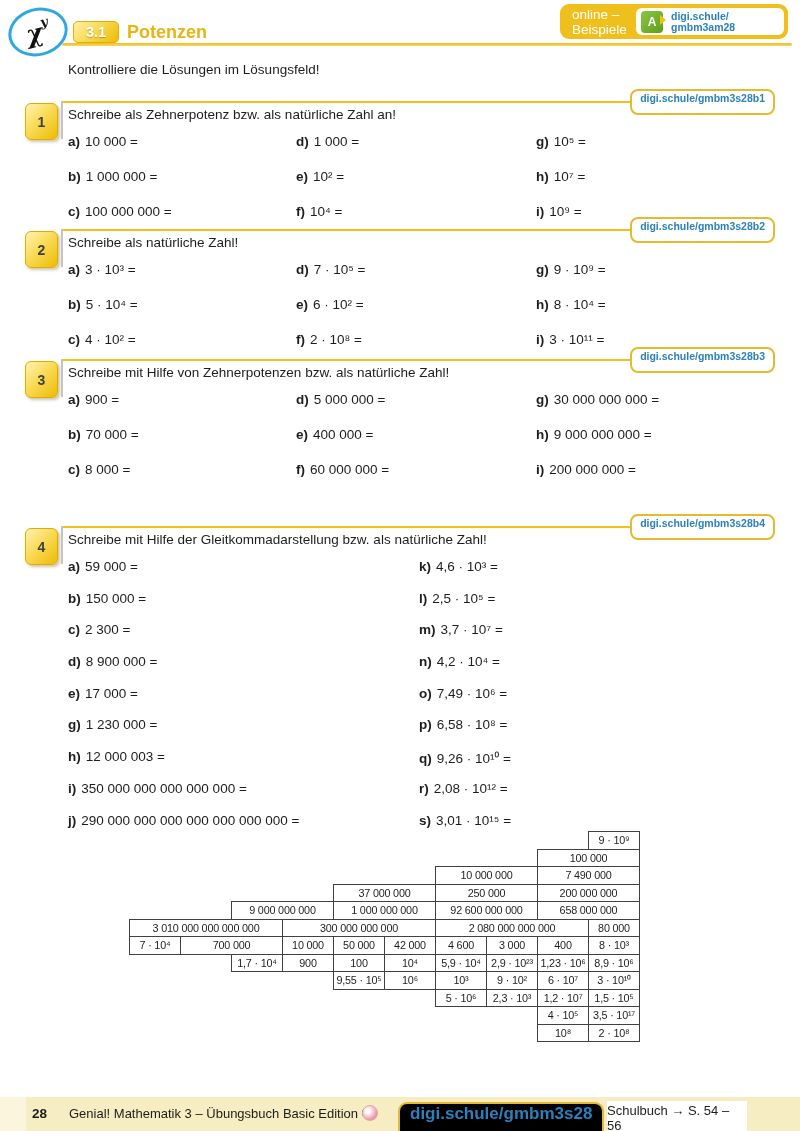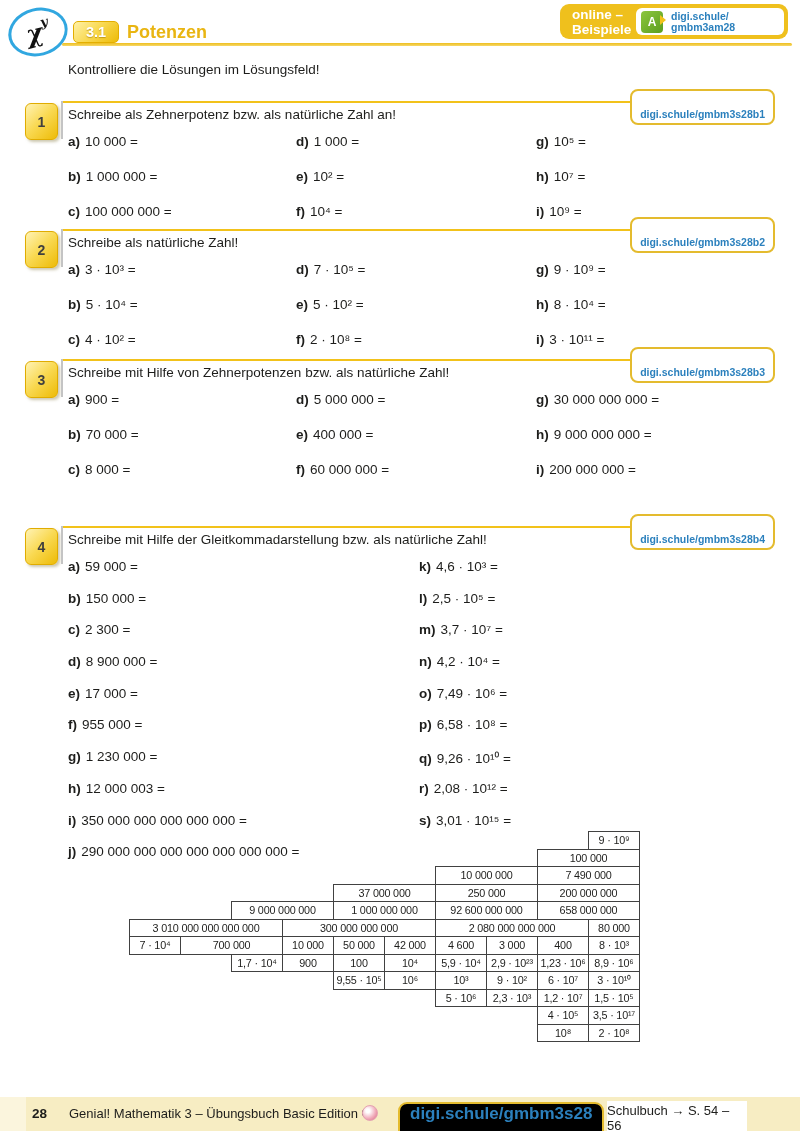--- a/index.html
+++ b/index.html
@@ -23,38 +23,38 @@
     border:1px solid #e3ae00; color:#fff; font-weight:bold; font-size:14.5px;
     display:flex; align-items:center; justify-content:center; text-shadow:0 1px 1px rgba(160,120,0,.6);
   }
   .pagetitle { position:absolute; left:127px; top:22px; font-size:18px; font-weight:bold; color:#e9b512; }
   .hrule { position:absolute; left:62px; right:8px; top:43px; height:3px; background:linear-gradient(180deg,#eebe1e,#f6d869); border-radius:2px; }
 
   .online {
     position:absolute; left:560px; top:4px; width:228px; height:35px;
     background:#efc01d; border-radius:9px;
   }
-  .online .txt { position:absolute; left:12px; top:3px; color:#fff; font-weight:bold; font-size:13.5px; line-height:15px; }
+  .online .txt { position:absolute; left:12px; top:3px; color:#fff; font-weight:normal; font-size:13.5px; line-height:15px; }
   .online .white { position:absolute; right:4px; top:4px; bottom:4px; width:148px; background:#fff; border-radius:6px; display:flex; align-items:center; padding-left:5px; }
   .appicon {
     width:22px; height:22px; border-radius:4px; background:linear-gradient(135deg,#8cc63f,#5c9e1e);
     color:#fff; font-weight:bold; font-size:12px; display:flex; align-items:center; justify-content:center;
     position:relative; flex:0 0 auto;
   }
   .appicon::after { content:""; position:absolute; right:-3px; top:4px; border-left:6px solid #f2c21a; border-top:5px solid transparent; border-bottom:5px solid transparent; }
   .online .code { color:#2b80bd; font-weight:bold; font-size:10.5px; line-height:11px; margin-left:8px; }
 
   .intro { position:absolute; left:68px; top:62px; font-size:13.5px; }
 
   
   .task { position:absolute; left:25px; width:750px; }
   .task .rule { position:absolute; left:36px; right:140px; top:15px; height:2px; background:#f2c21a; }
   .task .vdiv { position:absolute; left:36px; top:15px; width:2px; height:38px; background:#c4c4c4; }
   .tag {
-    position:absolute; right:0; top:3px; height:26px; padding:16px 8px;
+    position:absolute; right:0; top:3px; height:26px; padding:0 8px;
     background:#fff; border:2px solid #e4bb2e; border-radius:8px;
     color:#2b80bd; font-weight:bold; font-size:10.5px; line-height:15px; z-index:2; white-space:nowrap;
   }
   .nbadge {
     position:absolute; left:0; top:17px; width:33px; height:37px; border-radius:6px;
     background:linear-gradient(135deg,#fff3b5 0%,#f9d952 48%,#edbb07 100%);
     border:1px solid #e0ac00; box-shadow:2px 2px 3px rgba(110,95,25,.35);
     color:#40403e; font-weight:bold; font-size:14px; display:flex; align-items:center; justify-content:center;
   }
   .instr { position:absolute; left:43px; top:21px; font-size:13.5px; white-space:nowrap; }
@@ -153,21 +153,21 @@
     <div class="nbadge">2</div>
     <div class="vdiv"></div>
     <div class="instr">Schreibe als natürliche Zahl!</div>
     <div class="col c0">
       <div class="it"><b>a)</b><span>3 · 10³ =</span></div>
       <div class="it"><b>b)</b><span>5 · 10⁴ =</span></div>
       <div class="it"><b>c)</b><span>4 · 10² =</span></div>
     </div>
     <div class="col c1">
       <div class="it"><b>d)</b><span>7 · 10⁵ =</span></div>
-      <div class="it"><b>e)</b><span>5 · 10² =</span></div>
+      <div class="it"><b>e)</b><span>6 · 10² =</span></div>
       <div class="it"><b>f)</b><span>2 · 10⁸ =</span></div>
     </div>
     <div class="col c2">
       <div class="it"><b>g)</b><span>9 · 10⁹ =</span></div>
       <div class="it"><b>h)</b><span>8 · 10⁴ =</span></div>
       <div class="it"><b>i)</b><span>3 · 10¹¹ =</span></div>
     </div>
   </div>
 
   <div class="task" style="top:344px;height:125px;">
@@ -198,21 +198,20 @@
     <div class="tag">digi.schule/gmbm3s28b4</div>
     <div class="nbadge">4</div>
     <div class="vdiv"></div>
     <div class="instr">Schreibe mit Hilfe der Gleitkommadarstellung bzw. als natürliche Zahl!</div>
     <div class="col c0">
       <div class="it"><b>a)</b><span>59 000 =</span></div>
       <div class="it"><b>b)</b><span>150 000 =</span></div>
       <div class="it"><b>c)</b><span>2 300 =</span></div>
       <div class="it"><b>d)</b><span>8 900 000 =</span></div>
       <div class="it"><b>e)</b><span>17 000 =</span></div>
-      <div class="it"><b>f)</b><span>955 000 =</span></div>
       <div class="it"><b>g)</b><span>1 230 000 =</span></div>
       <div class="it"><b>h)</b><span>12 000 003 =</span></div>
       <div class="it"><b>i)</b><span>350 000 000 000 000 000 =</span></div>
       <div class="it"><b>j)</b><span>290 000 000 000 000 000 000 000 =</span></div>
     </div>
     <div class="col c1">
       <div class="it"><b>k)</b><span>4,6 · 10³ =</span></div>
       <div class="it"><b>l)</b><span>2,5 · 10⁵ =</span></div>
       <div class="it"><b>m)</b><span>3,7 · 10⁷ =</span></div>
       <div class="it"><b>n)</b><span>4,2 · 10⁴ =</span></div>

